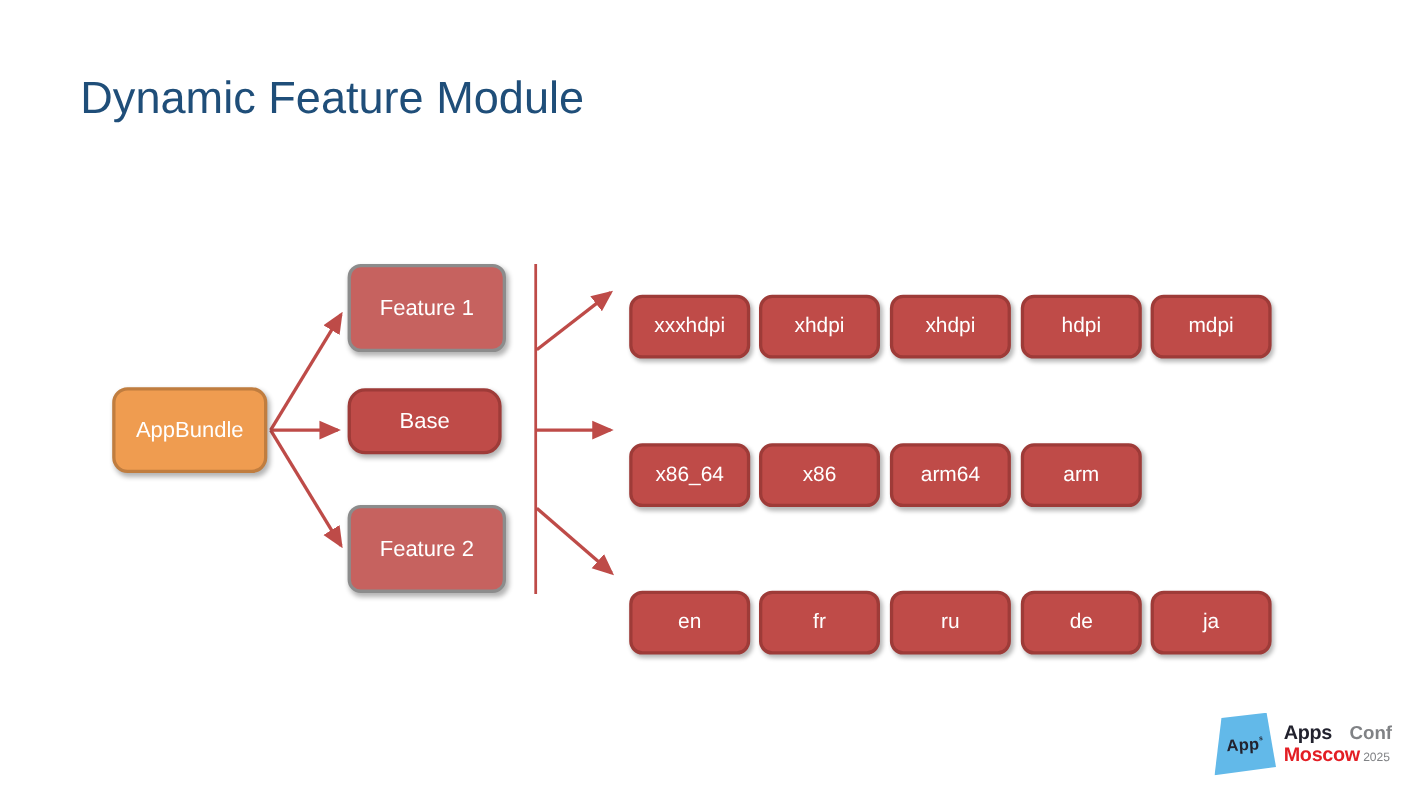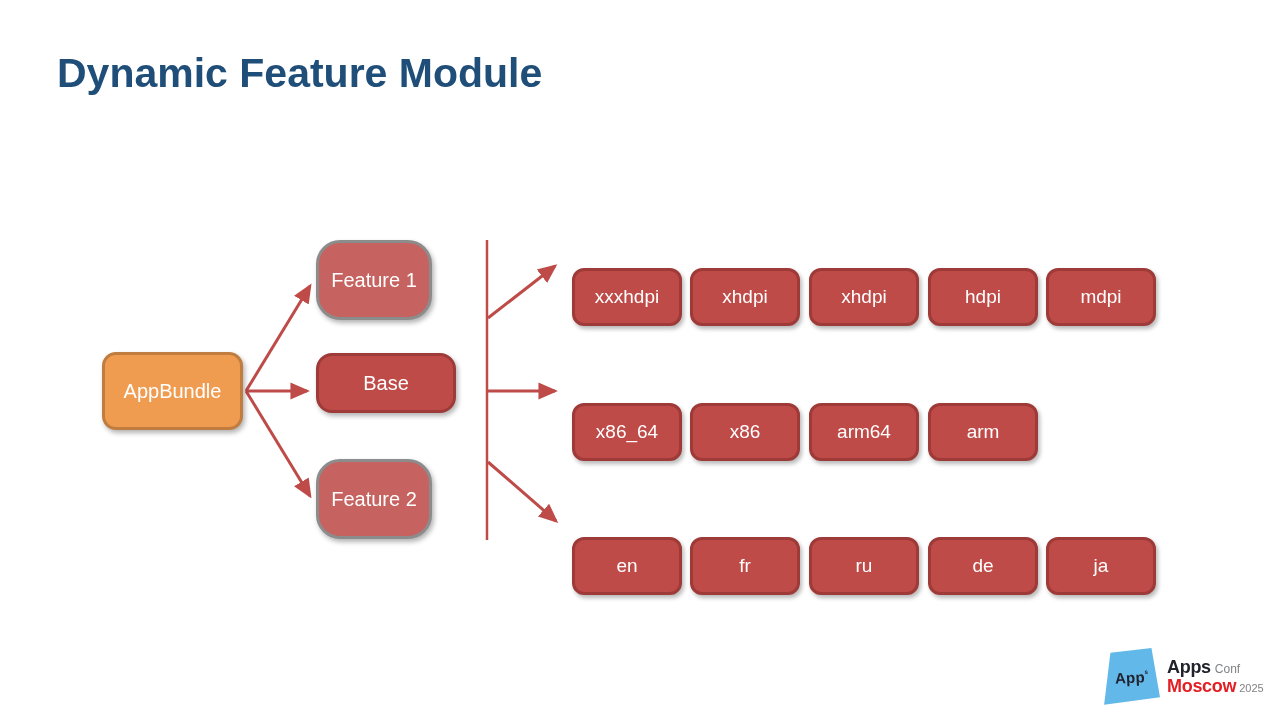--- a/index.html
+++ b/index.html
@@ -8,23 +8,23 @@
     width: 1280px;
     height: 720px;
     background: #ffffff;
     overflow: hidden;
     font-family: "Liberation Sans", sans-serif;
   }
   .slide-title {
     position: absolute;
     left: 57px;
     top: 50px;
-    margin: 0;
+    margin: 16px;
     font-size: 41px;
-    font-weight: 700;
+    font-weight: 400;
     letter-spacing: 0px;
     color: var(--title);
   }
   svg.connectors {
     position: absolute;
     left: 0; top: 0;
     width: 1280px; height: 720px;
     pointer-events: none;
   }
   svg.connectors line.conn { stroke: var(--arrow); stroke-width: 3; }
@@ -40,24 +40,24 @@
     border-radius: 14px;
     box-shadow: 2px 3px 5px rgba(0,0,0,0.30);
     box-sizing: border-box;
   }
   .node.root {
     left: 102px; top: 352px; width: 141px; height: 78px;
     background: var(--orange-fill);
     border: 3px solid var(--orange-border);
   }
   .node.feature {
-    left: 316px; width: 116px; height: 80px;
+    left: 316px; width: 144px; height: 80px;
     background: var(--feature-fill);
     border: 3px solid var(--feature-border);
-    border-radius: 24px;
+    border-radius: 12px;
   }
   .node.base {
     left: 316px; top: 353px; width: 140px; height: 60px;
     background: var(--red-fill);
     border: 3px solid var(--red-border);
     border-radius: 16px;
   }
   .chip {
     position: absolute;
     width: 110px; height: 58px;
@@ -91,21 +91,21 @@
   .logo-badge .badge-inner {
     transform: rotate(-3deg);
     color: var(--logo-dark);
     font-weight: 800;
     font-size: 15px;
     letter-spacing: 0.2px;
   }
   .logo-badge sup { font-size: 9px; font-weight: 800; }
   .logo-text { margin-left: 7px; line-height: 1.05; }
   .logo-line1 .apps { font-weight: 700; font-size: 18px; color: var(--logo-dark); letter-spacing: -0.3px; }
-  .logo-line1 .conf { font-weight: 400; font-size: 12px; color: var(--logo-gray); margin-left: 4px; }
+  .logo-line1 .conf { font-weight: 700; font-size: 17px; color: var(--logo-gray); margin-left: 16px; }
   .logo-line2 .moscow { font-weight: 800; font-size: 18px; color: var(--logo-red); letter-spacing: -0.3px; }
   .logo-line2 .year { font-weight: 400; font-size: 11px; color: var(--logo-gray); margin-left: 3px; }
 </style>
 </head>
 <body>
 
 <div class="slide">
 
   <h1 class="slide-title">Dynamic Feature Module</h1>
 

